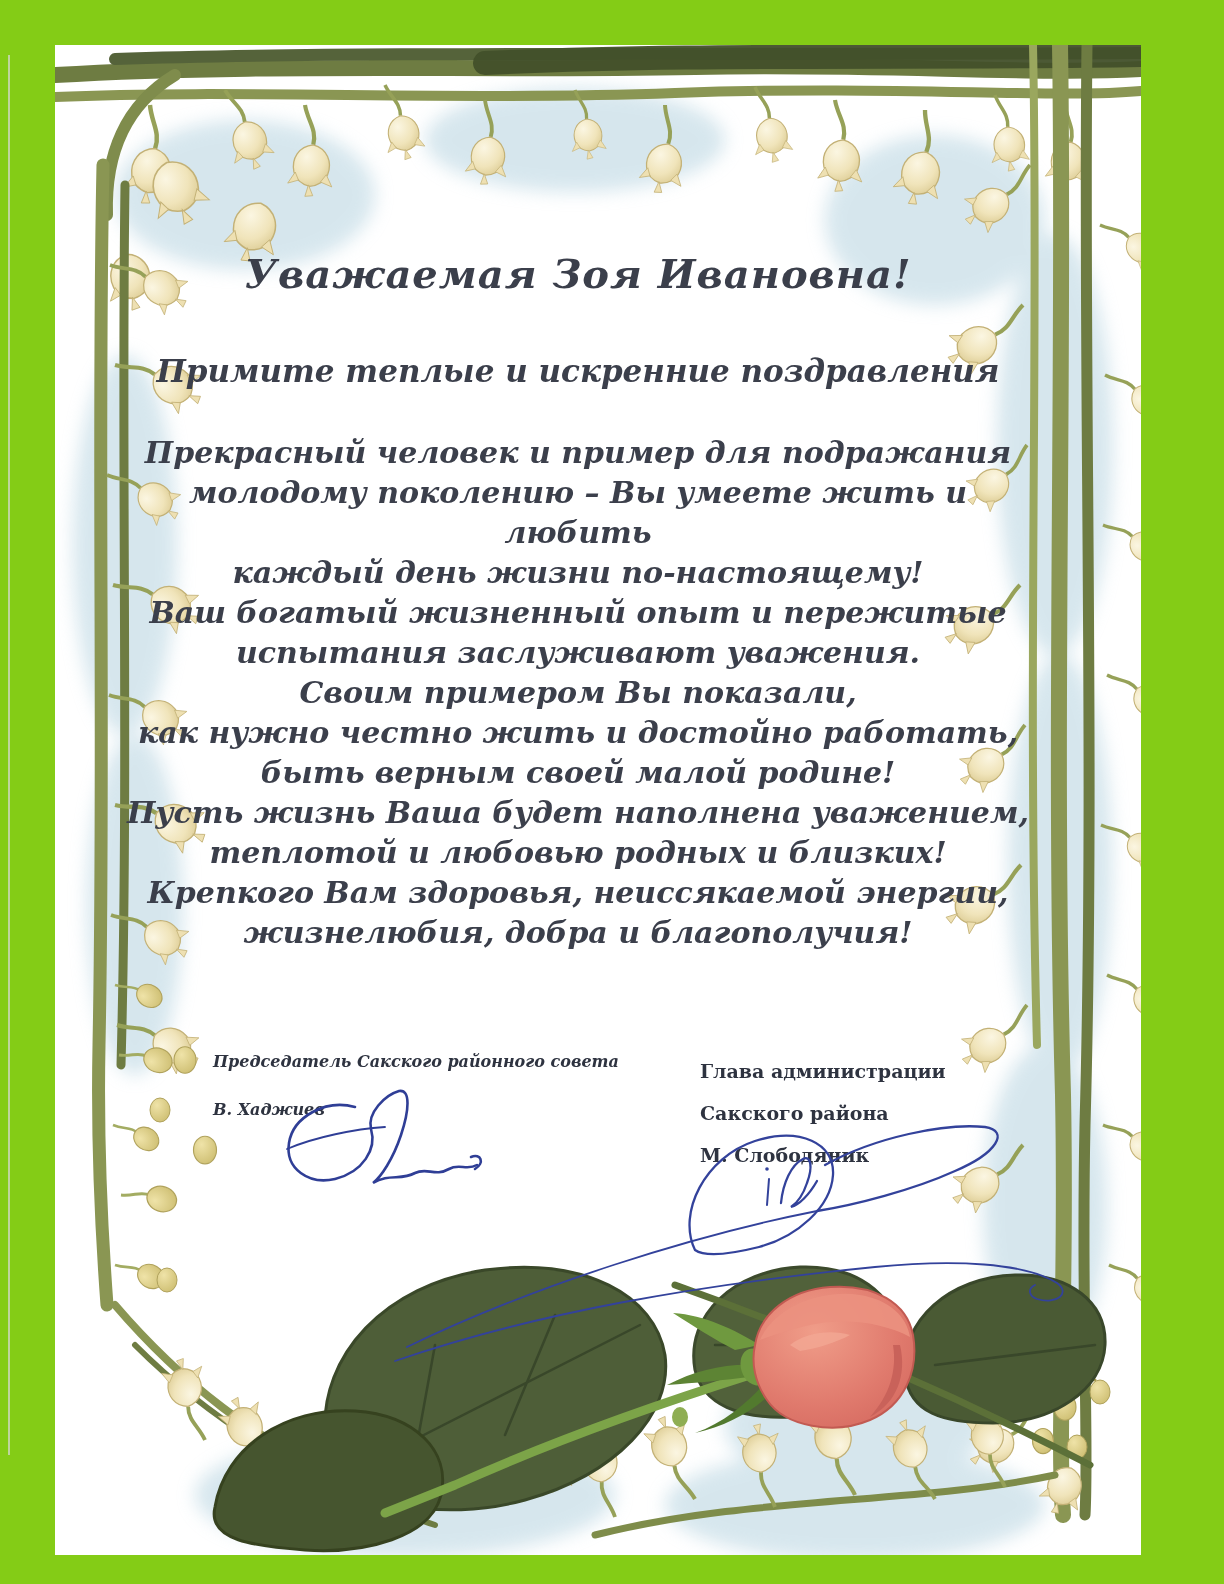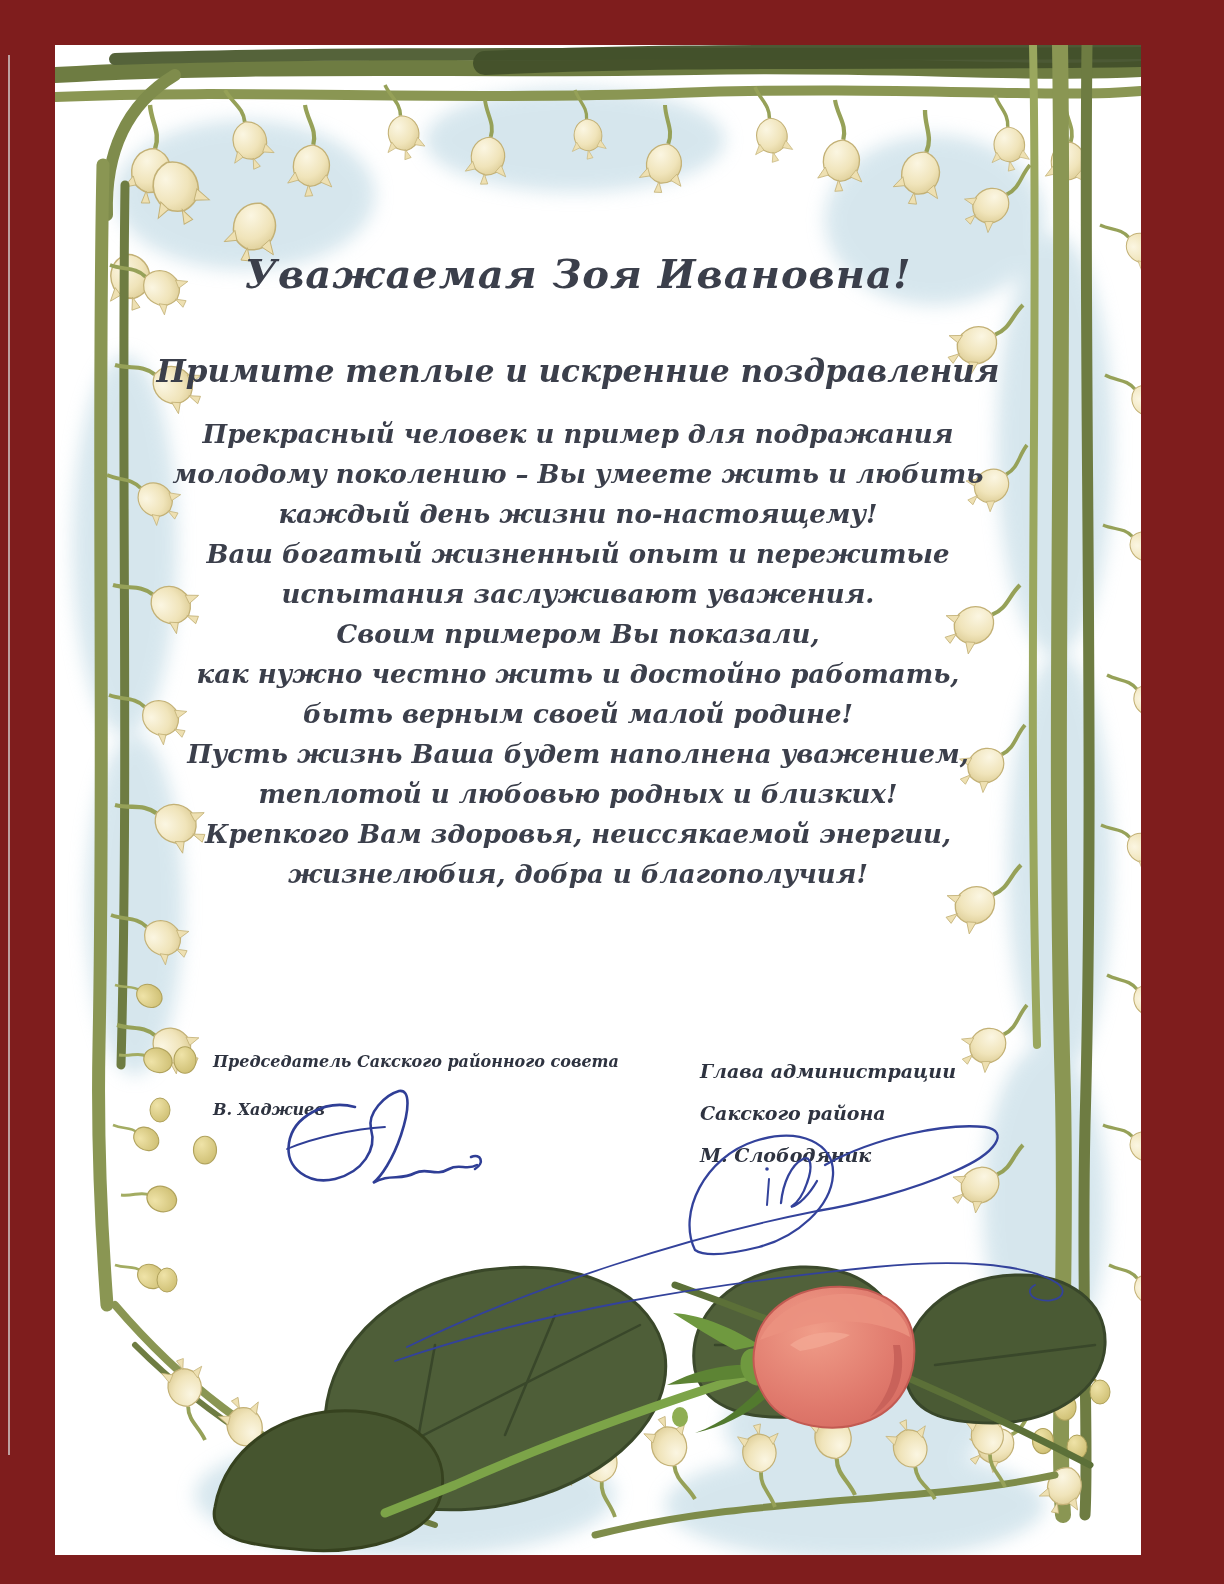--- a/index.html
+++ b/index.html
@@ -1,32 +1,32 @@
 <!DOCTYPE html>
 <html><head>
 <meta charset="utf-8">
 <style>
   html,body{margin:0;padding:0;background:#ffffff;}
-  .page{position:relative;width:1224px;height:1584px;background:#7f1d1d;overflow:hidden;
+  .page{position:relative;width:1224px;height:1584px;background:#84cc16;overflow:hidden;
         font-family:"DejaVu Serif", serif;}
   .artifact-line{position:absolute;left:8px;top:55px;width:2px;height:1400px;
         background:#d9d9d9;opacity:.7;}
   .card{position:absolute;left:55px;top:45px;width:1086px;height:1510px;background:#ffffff;}
   .art,.ink{position:absolute;left:0;top:0;width:100%;height:100%;}
   .ink{pointer-events:none;}
   .text-layer{position:absolute;left:70px;top:0;right:110px;bottom:0;
         color:#3b3f4b;font-style:italic;text-align:center;}
   .salutation{margin:205px 0 0 0;font-size:40px;font-weight:bold;letter-spacing:1px;}
   .intro{margin-top:52px;font-size:31px;line-height:44px;font-weight:bold;}
-  .body-text{margin-top:21px;font-size:26px;line-height:40px;font-weight:bold;}
+  .body-text{margin-top:40px;font-size:30px;line-height:40px;font-weight:bold;}
   .sign-left{position:absolute;left:158px;top:1005px;text-align:left;color:#2e3340;
         font-style:italic;font-weight:bold;font-size:16px;line-height:24px;}
   .sign-left .name{margin-top:24px;}
   .sign-right{position:absolute;left:645px;top:1005px;text-align:left;color:#2e3340;
-        font-style:italic;font-weight:bold;font-size:19px;line-height:42px;}
+        font-weight:bold;font-size:19px;line-height:42px;}
   svg .stroke{fill:none;stroke-linecap:round;stroke-linejoin:round;}
 </style>
 </head>
 <body>
 
 <div class="page">
   <div class="artifact-line"></div>
 
   <div class="card">
 

